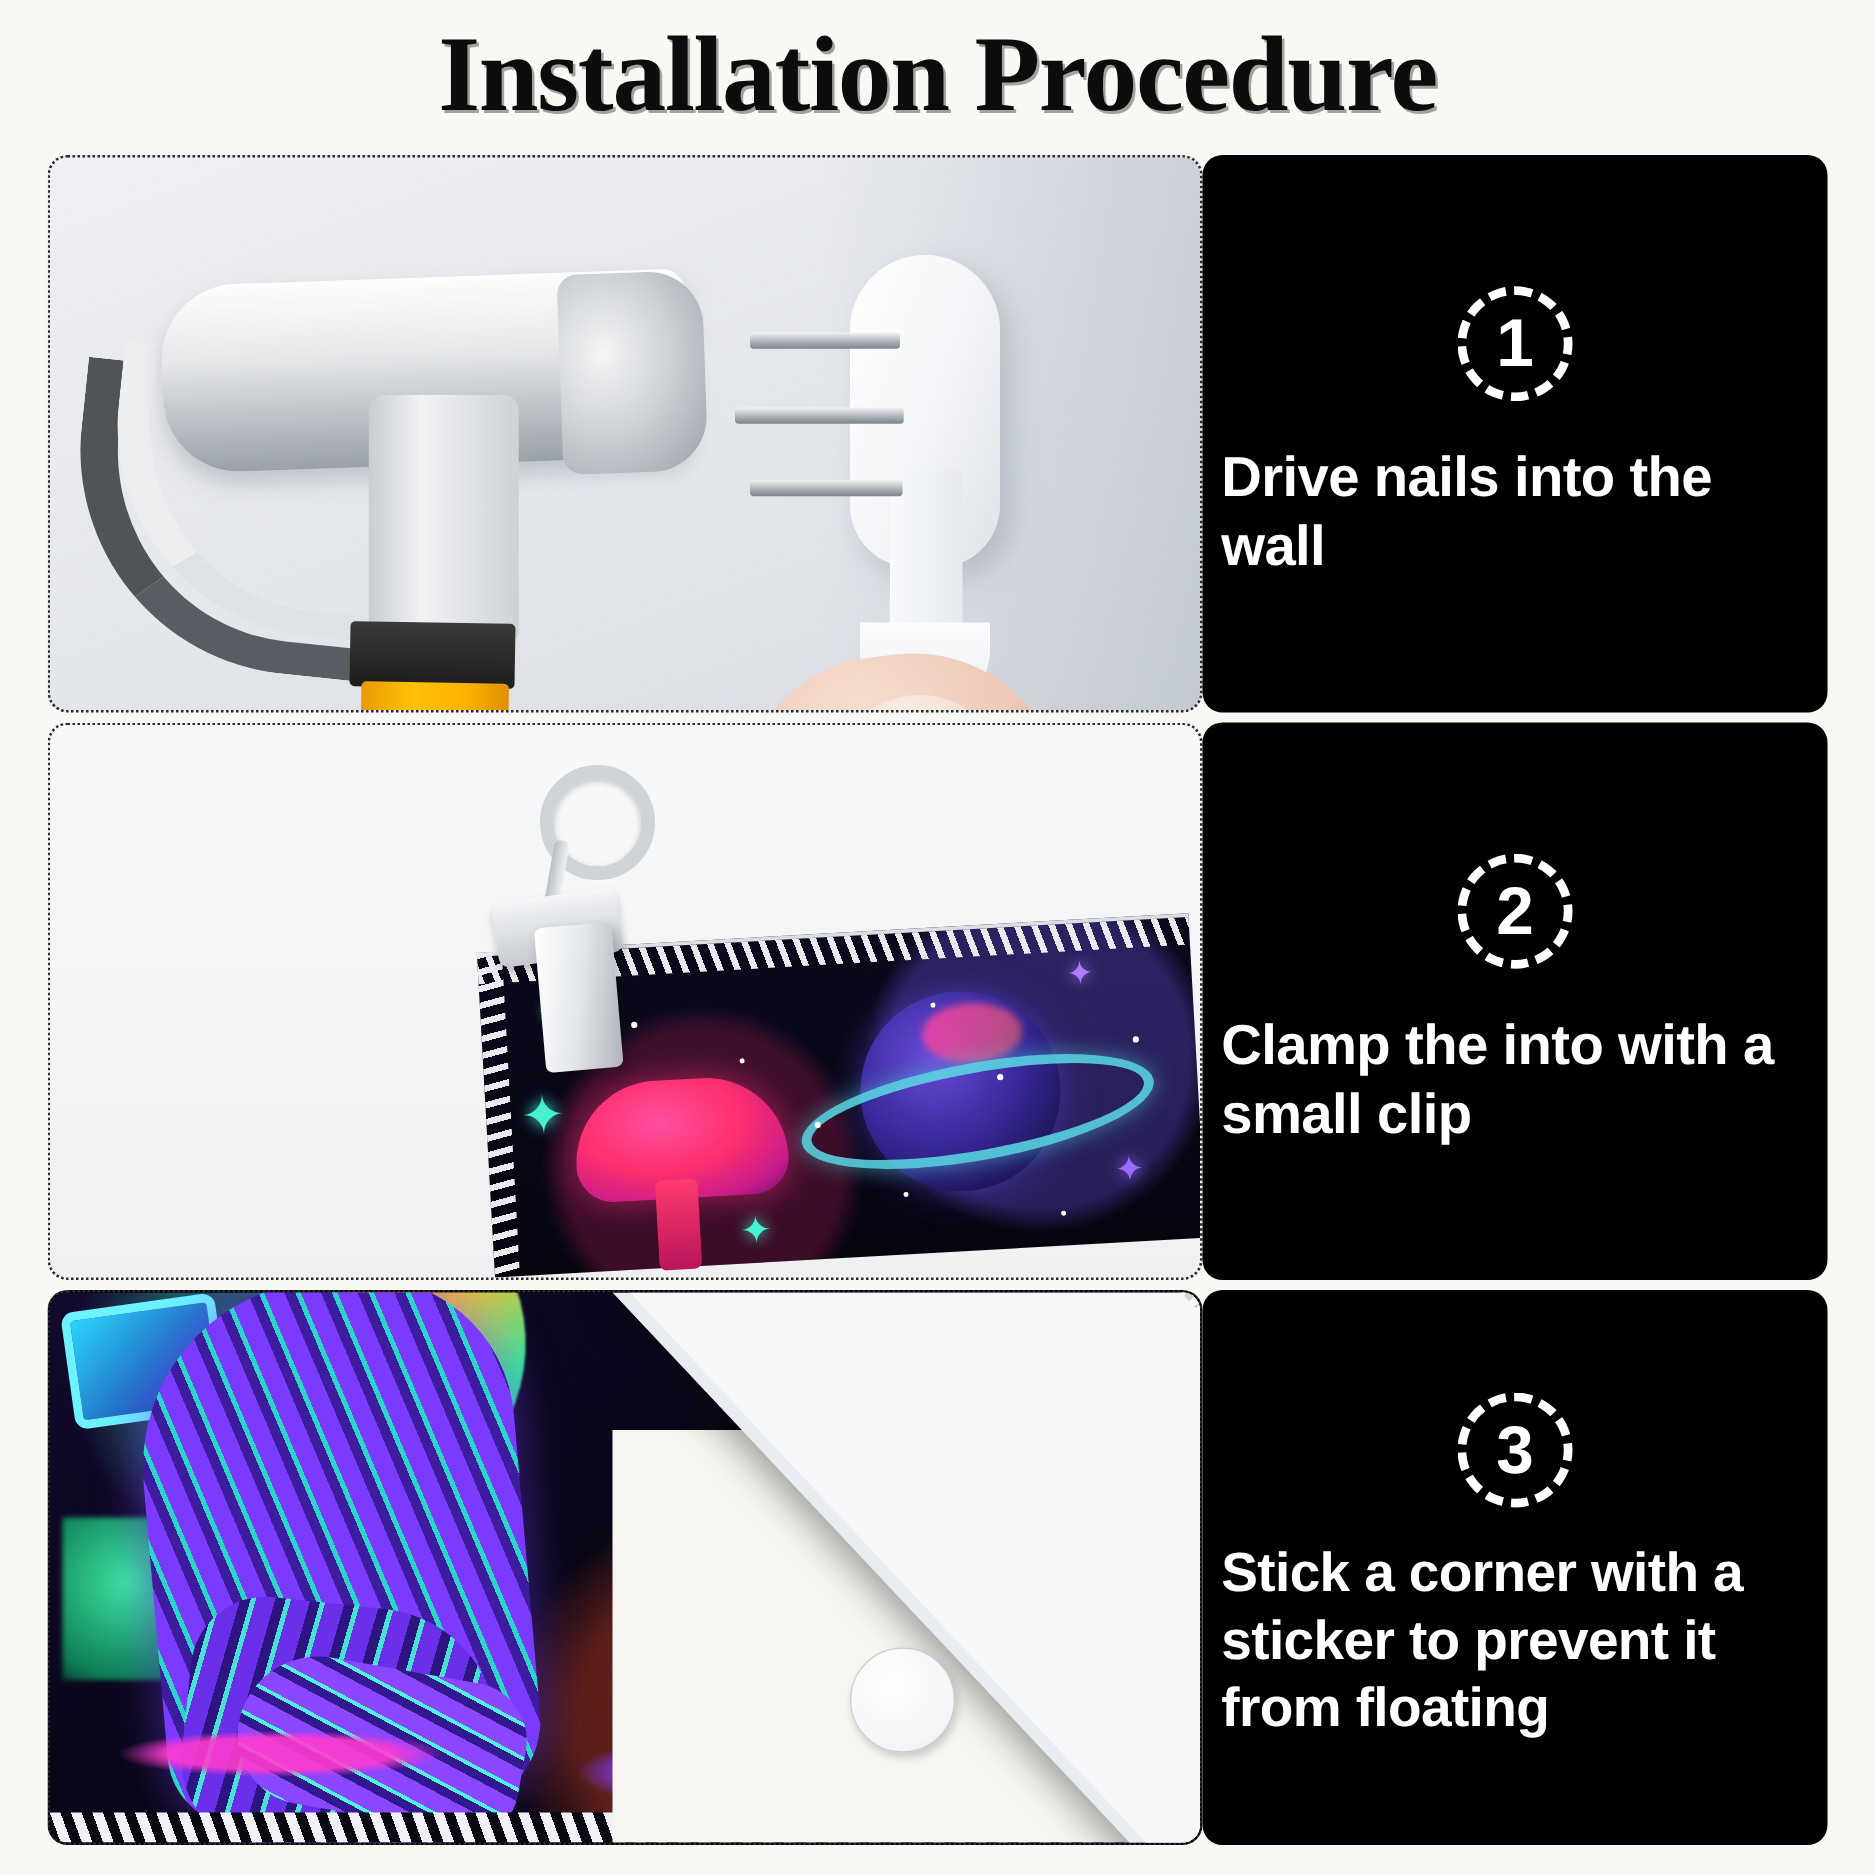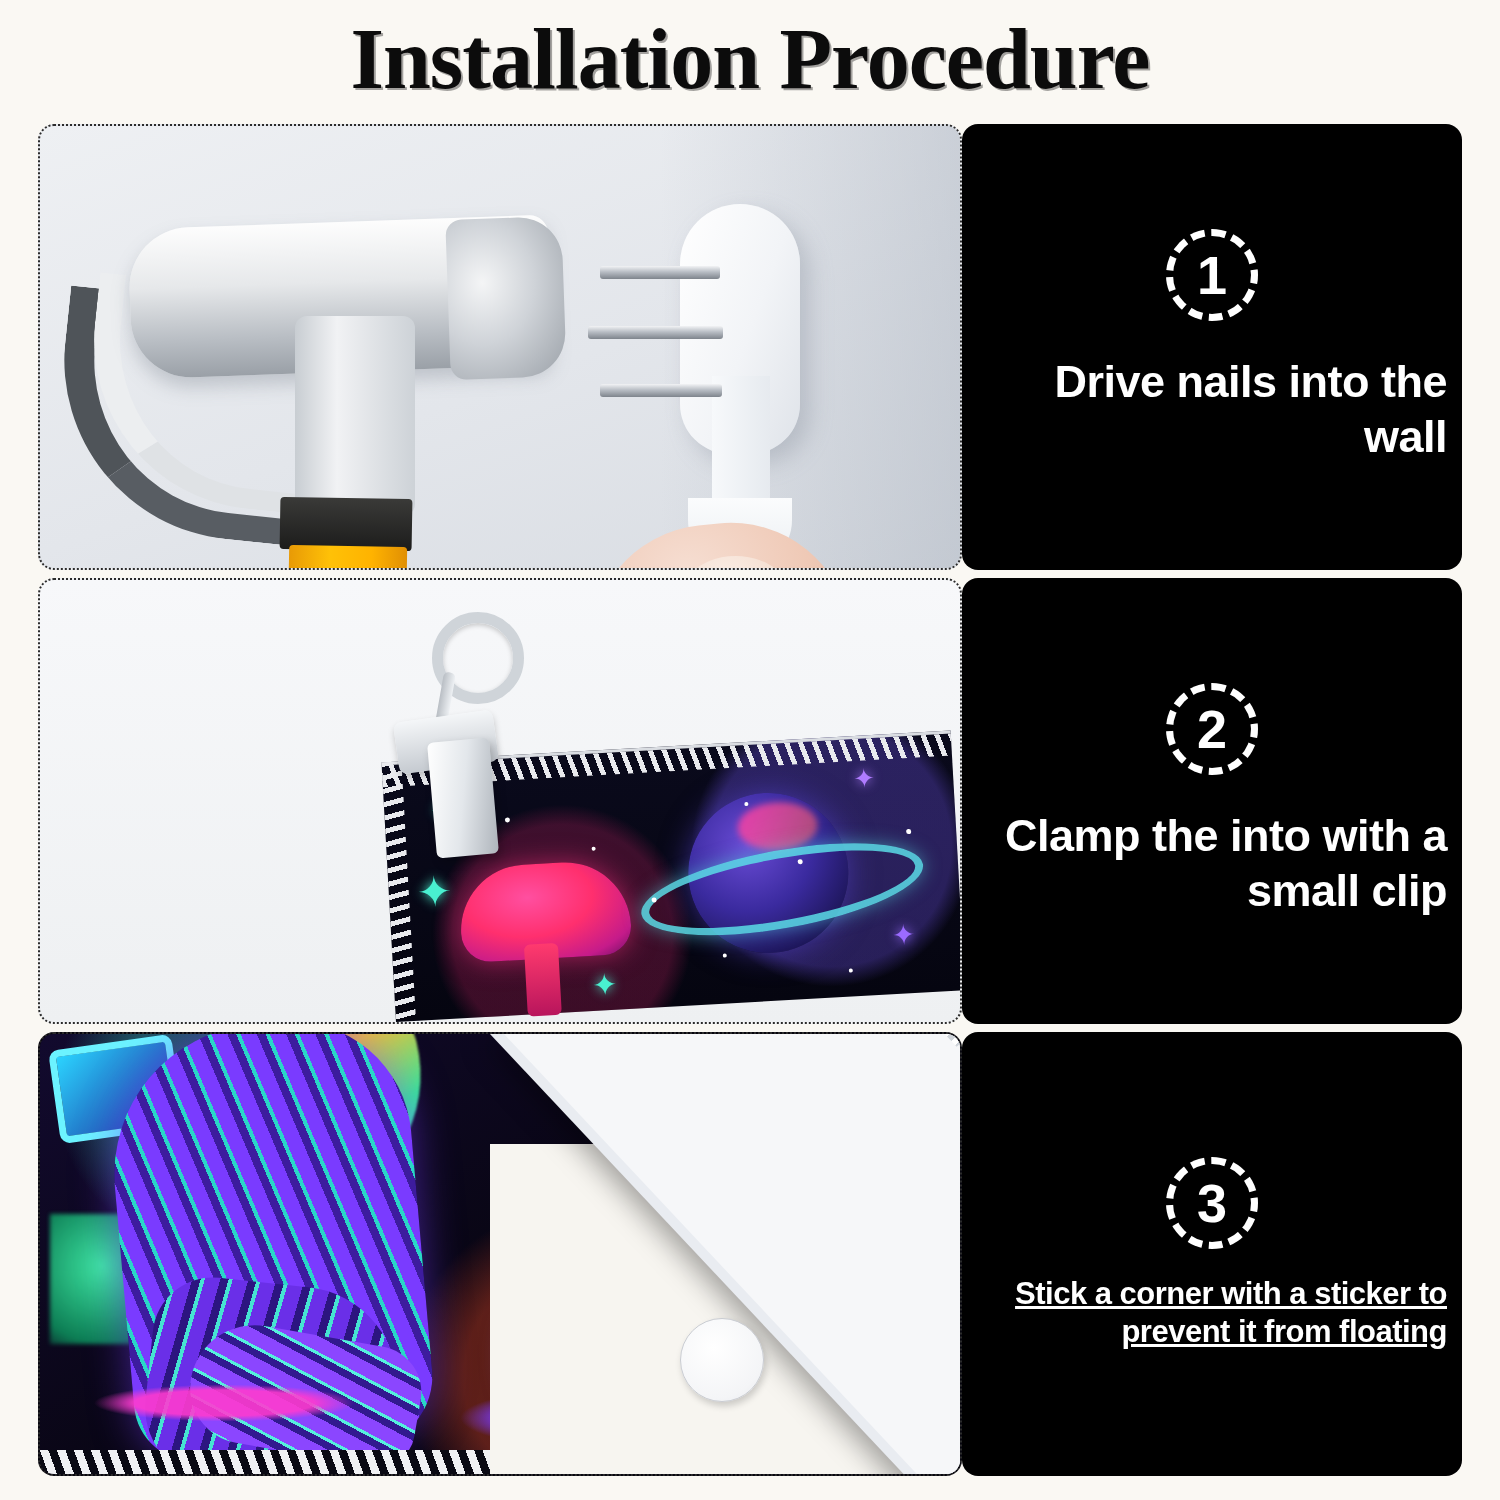--- a/index.html
+++ b/index.html
@@ -53,26 +53,26 @@
     display:flex;align-items:center;justify-content:center;
     color:#fff;font-weight:bold;font-size:54px;line-height:1;
     box-sizing:border-box;
     margin-bottom:34px;
   }
   .step-text{
     color:#fff;
     font-weight:bold;
     font-size:45px;
     line-height:1.22;
-    text-align:right;
+    text-align:left;
     padding:0 5px;
     max-width:470px;
     letter-spacing:-.5px;
   }
-  .step3 .step-text{font-size:31px;text-decoration:underline;}
+  .step3 .step-text{font-size:44px;}
   .step3 .badge{margin-bottom:26px;}
 
   
   .p1{background:linear-gradient(160deg,#eef0f3 0%,#e3e6eb 55%,#d8dce2 100%);}
   .wallshadow1{
     position:absolute;right:0;top:0;width:300px;height:100%;
     background:linear-gradient(90deg,rgba(180,186,196,0) 0%,rgba(170,178,190,.45) 100%);
   }
   
   .hammer-head{

